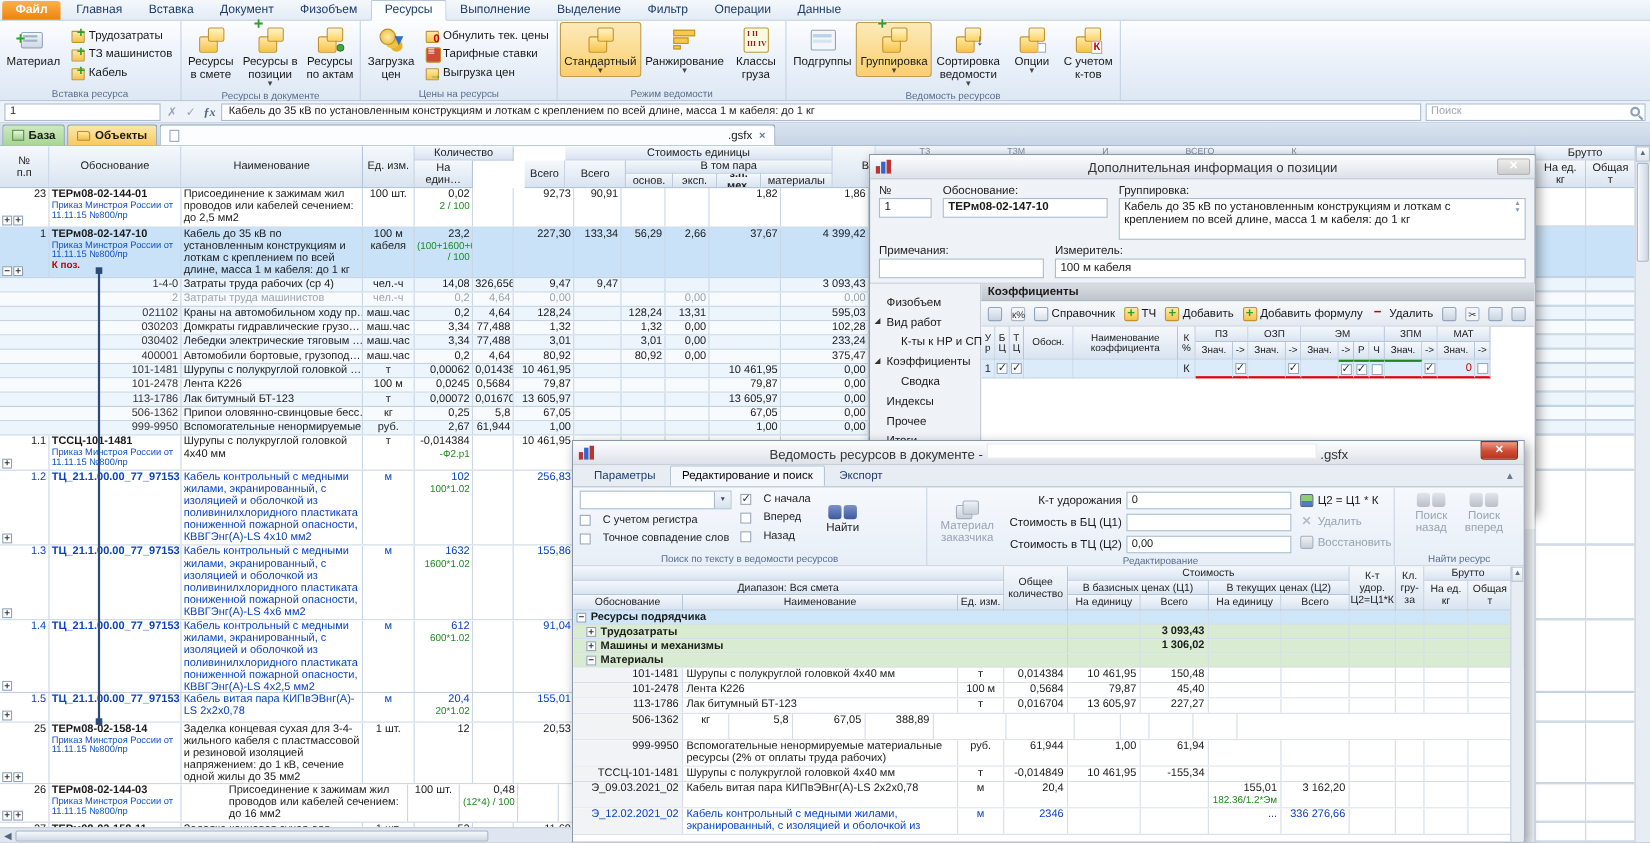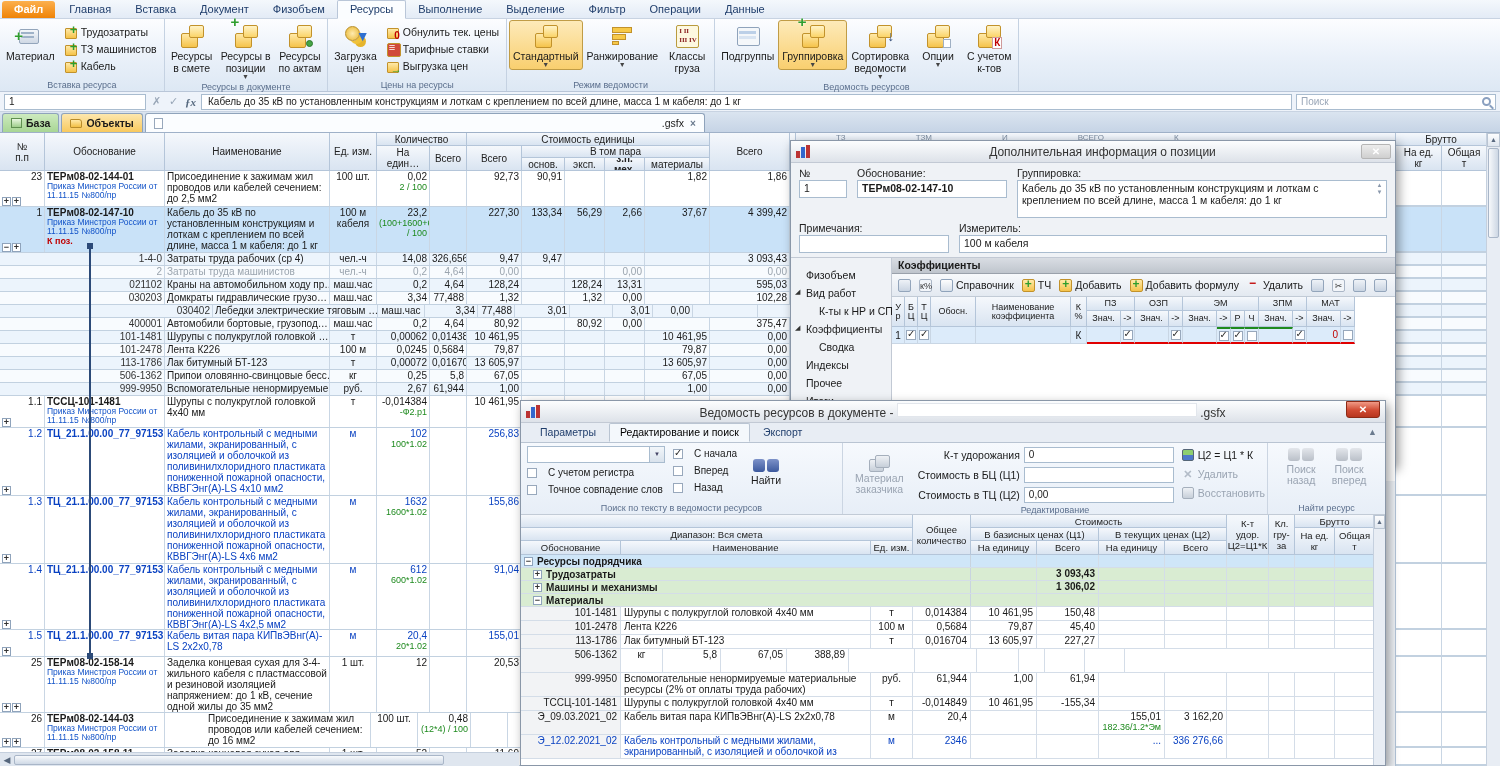--- a/index.html
+++ b/index.html
@@ -370,21 +370,21 @@
   <div class="work">
     <div class="mt" id="mt">
         <div style="display: flex; height: 38px;">
           <div class="hc" style="width: 45px; height: 38px;">№
 п.п</div>
           <div class="hc" style="width: 120px; height: 38px;">Обоснование</div>
           <div class="hc" style="width: 165px; height: 38px;">Наименование</div>
           <div class="hc" style="width: 47px; height: 38px;">Ед. изм.</div>
           <div style="display: flex; flex-direction: column; flex: 0 0 auto;">
             <div class="hc" style="width: 90px; height: 13px;">Количество</div>
-            <div style="display: flex;">
+            <div style="display: flex; gap: 47px;">
               <div class="hc" style="width: 53px; height: 25px;">На
 един…</div>
               <div class="hc" style="width: 37px; height: 25px;">Всего</div>
             </div>
           </div>
           <div style="display: flex; flex-direction: column; flex: 0 0 auto;">
             <div class="hc" style="width: 243px; height: 13px;">Стоимость единицы</div>
             <div style="display: flex;">
               <div class="hc" style="width: 55px; height: 25px;">Всего</div>
               <div style="display: flex; flex-direction: column; flex: 0 0 auto;">
@@ -500,21 +500,21 @@
           <div class="c num" style="width: 37px;">77,488</div>
           <div class="c num" style="width: 55px;">1,32</div>
           <div class="c num" style="width: 43px;"></div>
           <div class="c num" style="width: 40px;">1,32</div>
           <div class="c num" style="width: 40px;">0,00</div>
           <div class="c num" style="width: 65px;"></div>
           <div class="c num" style="width: 80px;">102,28</div>
           <div class="c num" style="width: 40px;"></div>
         </div>
         <div class="row resA" style="height: 13px;">
-          <div class="c num res-num" style="width: 165px; white-space: nowrap; margin-left: 48px;">030402</div>
+          <div class="c num res-num" style="width: 165px; white-space: nowrap;">030402</div>
           <div class="c" style="width: 165px; white-space: nowrap;">Лебедки электрические тяговым …</div>
           <div class="c ctr" style="width: 47px;">маш.час</div>
           <div class="c num" style="width: 53px;">3,34</div>
           <div class="c num" style="width: 37px;">77,488</div>
           <div class="c num" style="width: 55px;">3,01</div>
           <div class="c num" style="width: 43px;"></div>
           <div class="c num" style="width: 40px;">3,01</div>
           <div class="c num" style="width: 40px;">0,00</div>
           <div class="c num" style="width: 65px;"></div>
           <div class="c num" style="width: 80px;">233,24</div>

